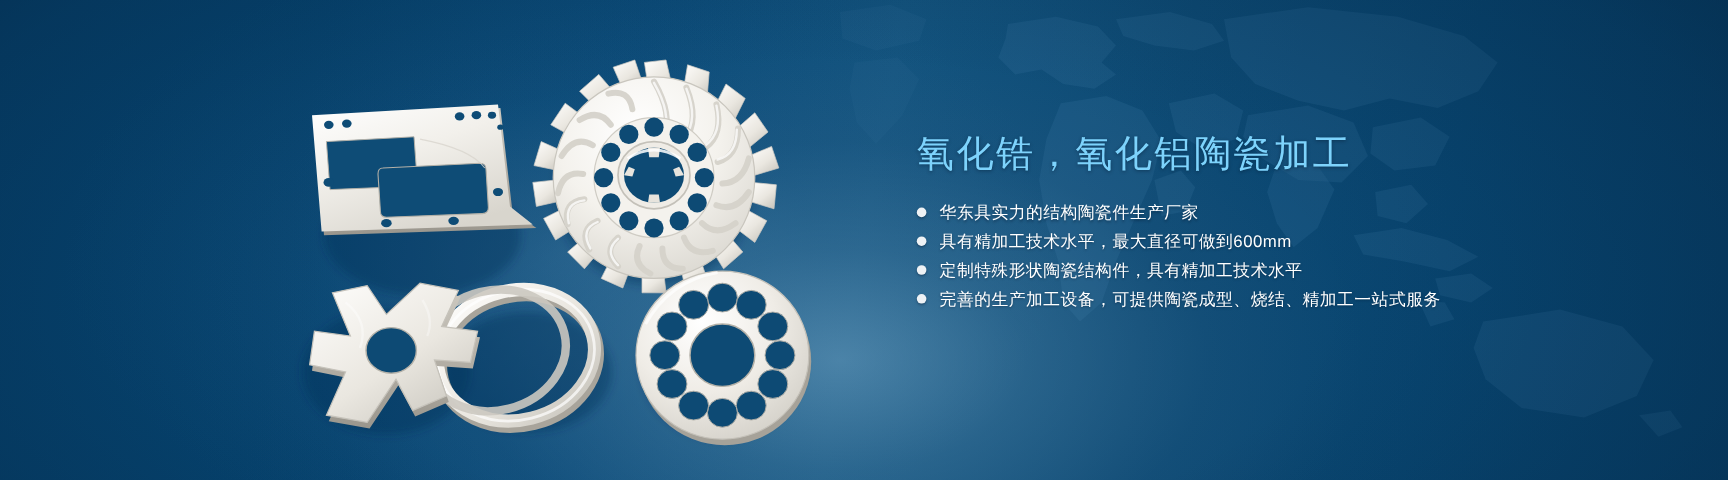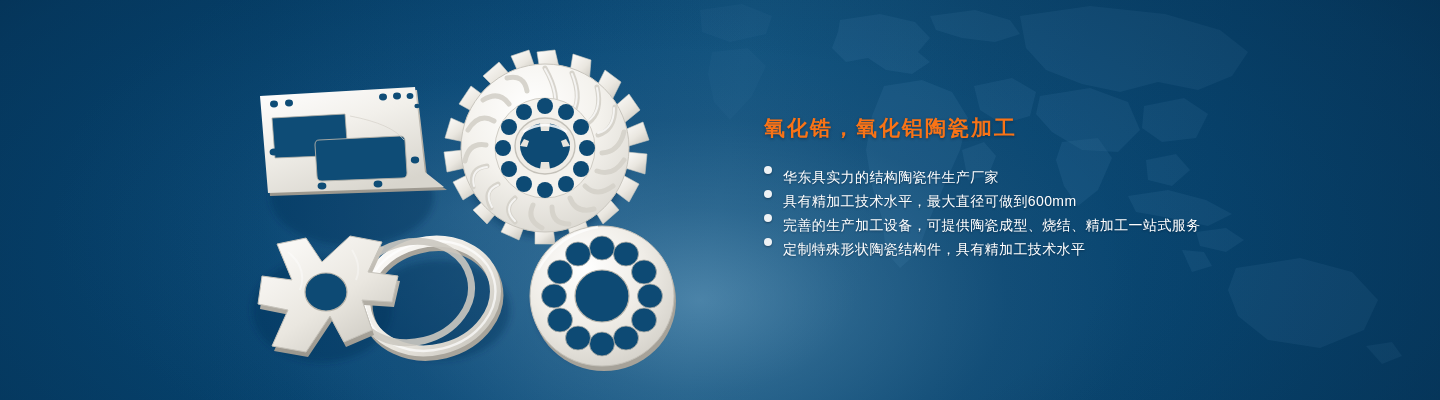--- a/index.html
+++ b/index.html
@@ -64,36 +64,36 @@
   .products svg { width: 100%; height: 100%; display: block; }
 
   
   .text-block {
     position: absolute;
     left: 764px;
     top: 106px;
     width: 640px;
   }
   .headline {
-    font-size: 21px;
+    font-size: 31px;
     line-height: 44px;
-    color: #f97316;
+    color: #7dd3fc;
     letter-spacing: 2px;
-    font-weight: 700;
+    font-weight: 400;
     white-space: nowrap;
     text-shadow: 0 1px 3px rgba(0,20,40,0.45);
   }
   .bullets {
     margin-top: 16px;
     list-style: none;
     padding: 0;
   }
   .bullet-row {
     display: flex;
-    align-items: flex-start;
+    align-items: center;
     height: 22px;
     margin: 0 0 2px 0;
   }
   .bullet-dot {
     width: 8px;
     height: 8px;
     border-radius: 50%;
     background: #eef2f5;
     flex: 0 0 auto;
     margin-right: 11px;
@@ -366,22 +366,22 @@
       <li class="bullet-row">
         <span class="bullet-dot"></span>
         <span class="bullet-text">华东具实力的结构陶瓷件生产厂家</span>
       </li>
       <li class="bullet-row">
         <span class="bullet-dot"></span>
         <span class="bullet-text">具有精加工技术水平，最大直径可做到600mm</span>
       </li>
       <li class="bullet-row">
         <span class="bullet-dot"></span>
-        <span class="bullet-text">完善的生产加工设备，可提供陶瓷成型、烧结、精加工一站式服务</span>
+        <span class="bullet-text">定制特殊形状陶瓷结构件，具有精加工技术水平</span>
       </li>
       <li class="bullet-row">
         <span class="bullet-dot"></span>
-        <span class="bullet-text">定制特殊形状陶瓷结构件，具有精加工技术水平</span>
+        <span class="bullet-text">完善的生产加工设备，可提供陶瓷成型、烧结、精加工一站式服务</span>
       </li>
     </ul>
   </div>
 
 </div>
 
 </body></html>

